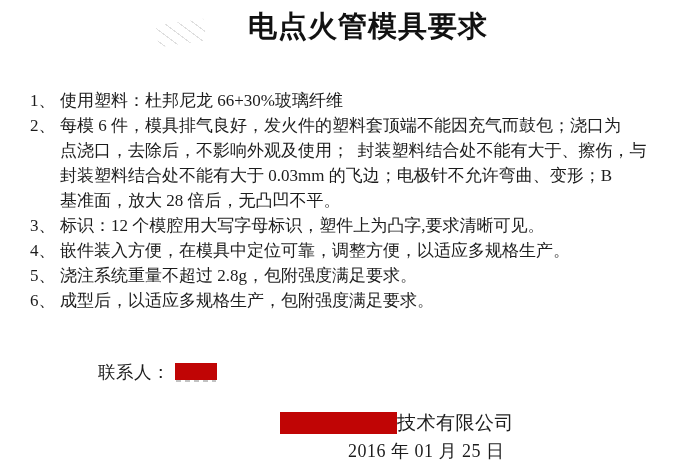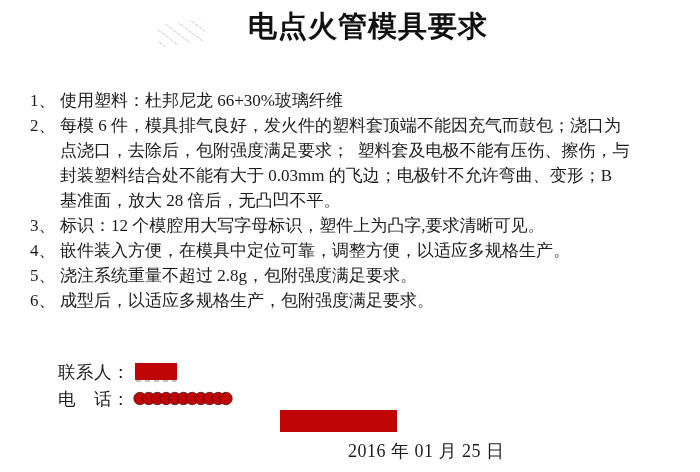--- a/index.html
+++ b/index.html
@@ -53,21 +53,21 @@
   .contact {
     position: absolute;
     top: 358px; left: 58px;
     font-size: 17.5px;
   }
   .contact-row {
     display: flex;
     align-items: center;
     height: 27px;
   }
-  .contact-label { white-space: pre; letter-spacing: 0.5px; }
+  .contact-label { white-space: pre; letter-spacing: 0.5px; margin-left: 40px; }
   .name-redaction-wrap { position: relative; margin-left: 5px; }
   .name-redaction {
     width: 42px; height: 17px;
     background: #c00505;
   }
   .name-remnant {
     position: absolute;
     left: 1px; bottom: -2px;
     width: 40px; height: 2px;
     background: repeating-linear-gradient(90deg, #9a9a9a 0 5px, transparent 5px 9px);
@@ -112,21 +112,21 @@
       <span class="req-num">1、</span>
       <div class="req-lines">
         <div class="req-line">使用塑料：杜邦尼龙 66+30%玻璃纤维</div>
       </div>
     </div>
 
     <div class="req-item">
       <span class="req-num">2、</span>
       <div class="req-lines">
         <div class="req-line">每模 6 件，模具排气良好，发火件的塑料套顶端不能因充气而鼓包；浇口为</div>
-        <div class="req-line">点浇口，去除后，包附强度满足要求；  塑料套及电极不能有压伤、擦伤，与</div>
+        <div class="req-line">点浇口，去除后，不影响外观及使用；  封装塑料结合处不能有大于、擦伤，与</div>
         <div class="req-line">封装塑料结合处不能有大于 0.03mm 的飞边；电极针不允许弯曲、变形；B</div>
         <div class="req-line">基准面，放大 28 倍后，无凸凹不平。</div>
       </div>
     </div>
 
     <div class="req-item">
       <span class="req-num">3、</span>
       <div class="req-lines">
         <div class="req-line">标识：12 个模腔用大写字母标识，塑件上为凸字,要求清晰可见。</div>
       </div>
@@ -156,39 +156,22 @@
   </div>
 
   <div class="contact">
     <div class="contact-row">
       <span class="contact-label">联系人：</span>
       <span class="name-redaction-wrap">
         <span class="name-redaction" style="display:block"></span>
         <span class="name-remnant"></span>
       </span>
     </div>
-    <div class="contact-row">
-      <span class="contact-label">电　话：</span>
-      <svg class="phone-redaction" width="100" height="15" viewBox="0 0 100 15">
-        <g fill="#c00505" stroke="#531010" stroke-width="0.8">
-          <circle cx="7" cy="7.5" r="6.2"></circle>
-          <circle cx="15.7" cy="7.5" r="6.2"></circle>
-          <circle cx="24.4" cy="7.5" r="6.2"></circle>
-          <circle cx="33.1" cy="7.5" r="6.2"></circle>
-          <circle cx="41.8" cy="7.5" r="6.2"></circle>
-          <circle cx="50.5" cy="7.5" r="6.2"></circle>
-          <circle cx="59.2" cy="7.5" r="6.2"></circle>
-          <circle cx="67.9" cy="7.5" r="6.2"></circle>
-          <circle cx="76.6" cy="7.5" r="6.2"></circle>
-          <circle cx="85.3" cy="7.5" r="6.2"></circle>
-          <circle cx="93" cy="7.5" r="6.2"></circle>
-        </g>
-      </svg>
-    </div>
   </div>
 
   <div class="company-row">
     <span class="company-redaction"></span>
+    <span class="company-suffix">技术有限公司</span>
   </div>
 
   <div class="doc-date">2016 年 01 月 25 日</div>
 
 </div>
 
 </body></html>

